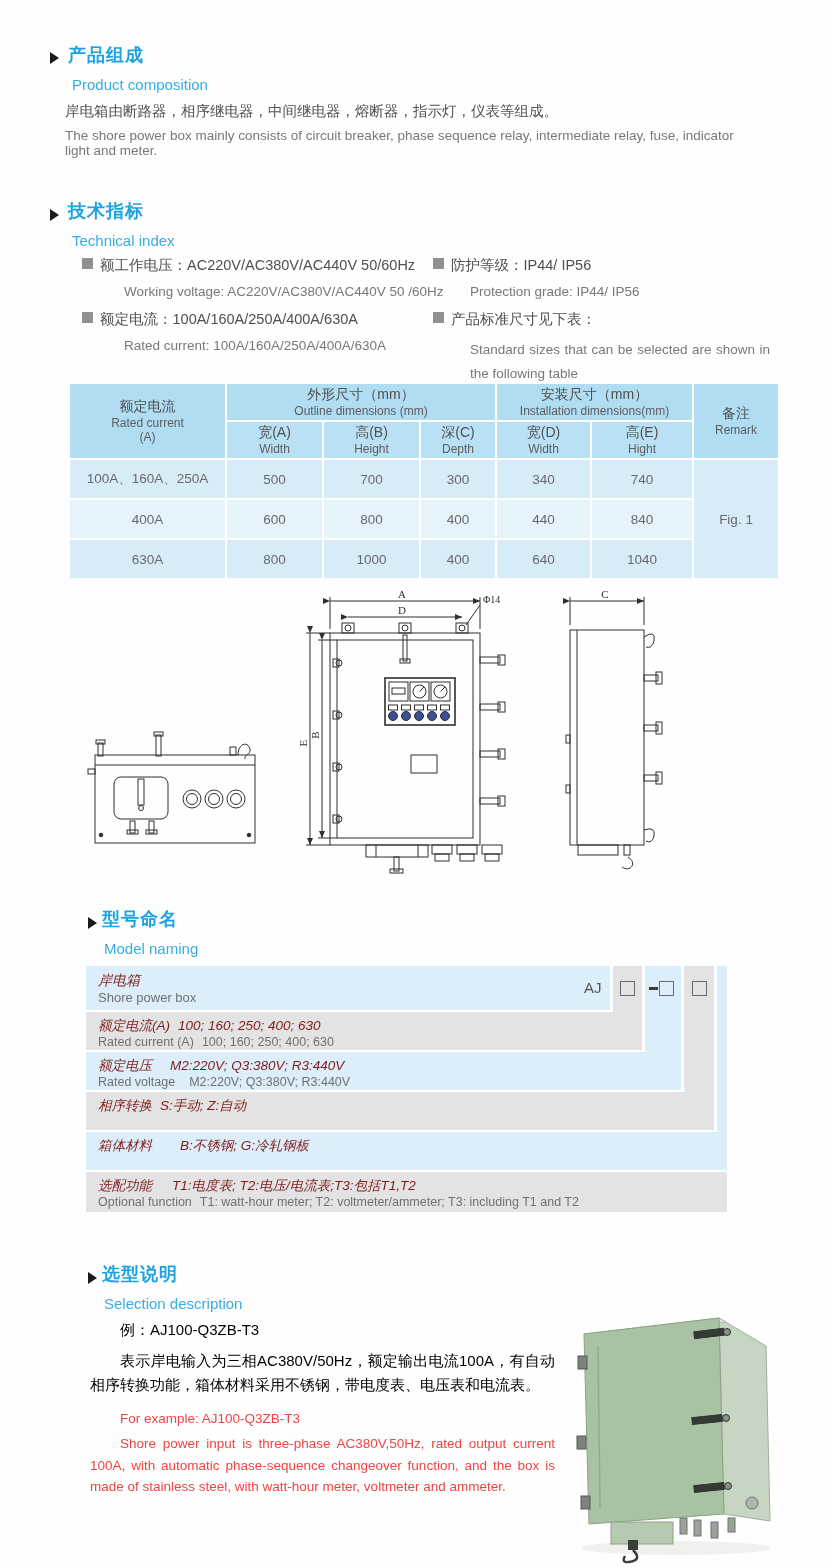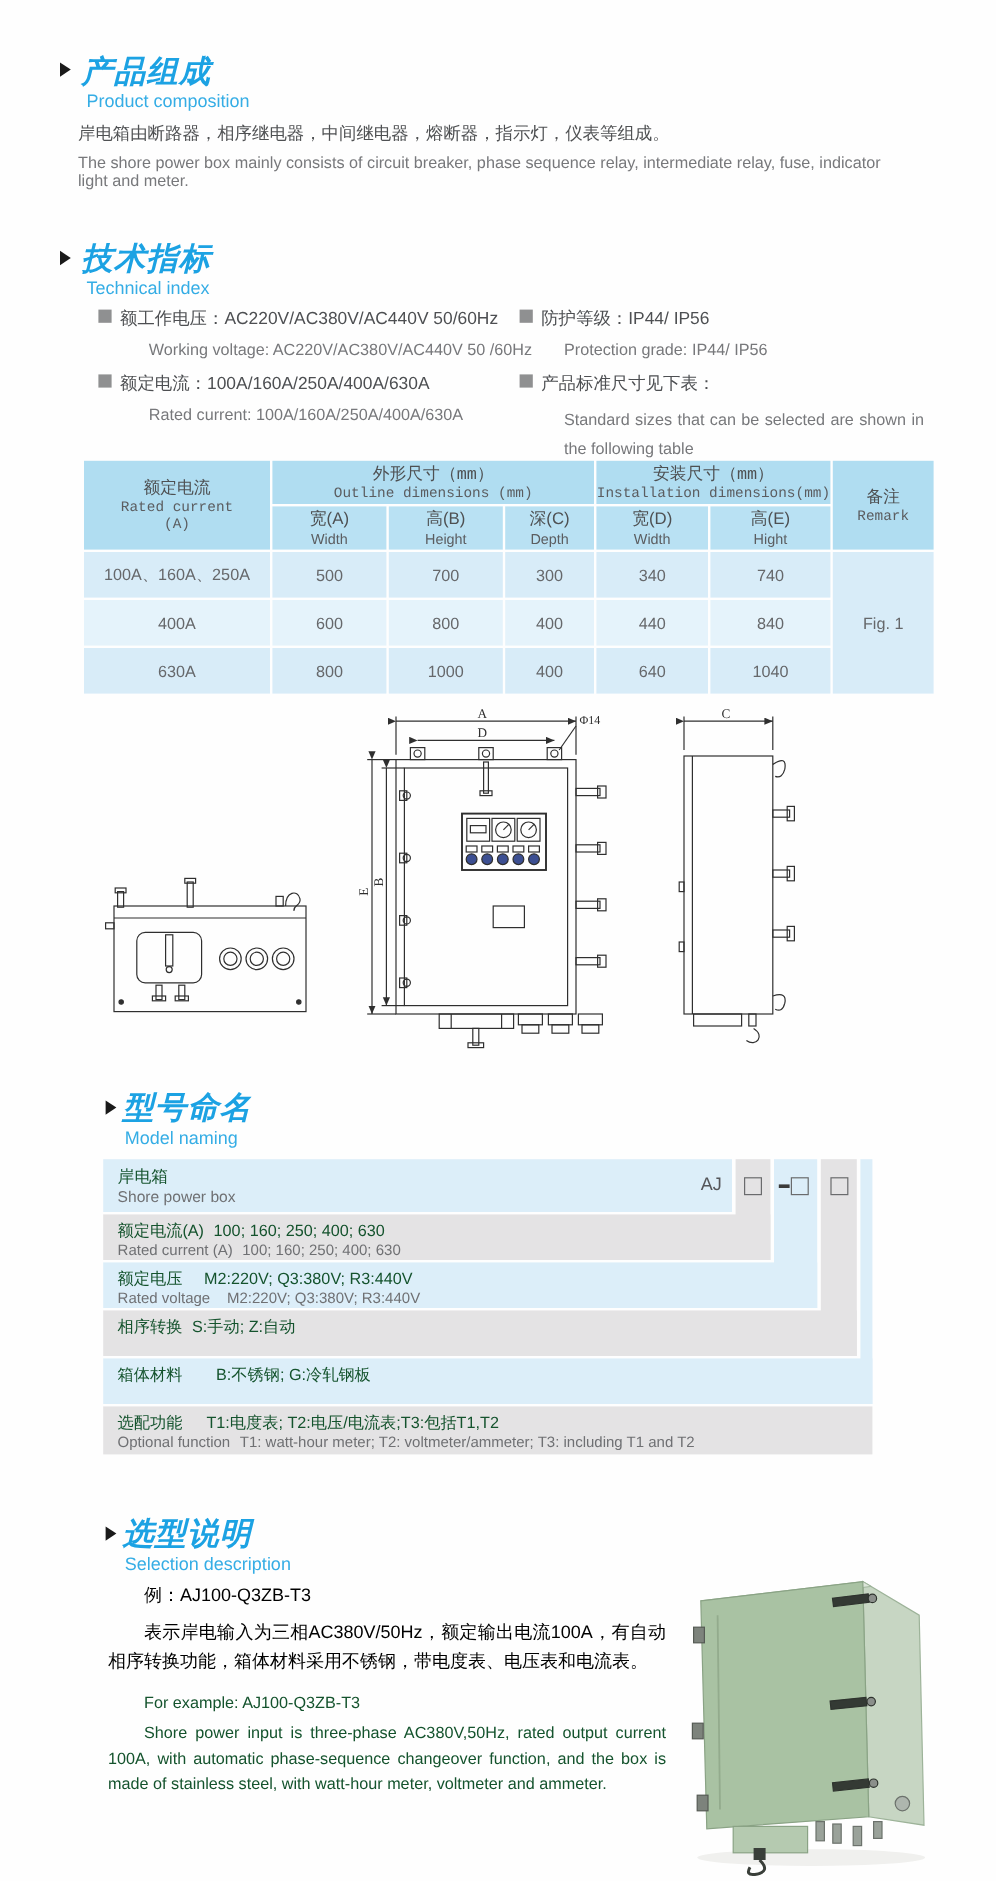--- a/index.html
+++ b/index.html
@@ -1,21 +1,21 @@
 <!DOCTYPE html>
 <html><head>
 <meta charset="utf-8">
 <style>
   html,body{margin:0;padding:0;background:#ffffff;}
   body{font-family:"Liberation Sans","DejaVu Sans",sans-serif;}
   #page{position:relative;width:830px;height:1568px;background:#fefefe;overflow:hidden;}
   .abs{position:absolute;}
   
   .tri{width:0;height:0;border-left:9px solid #1a1a1a;border-top:6px solid transparent;border-bottom:6px solid transparent;display:inline-block;}
-  .sec-title{font-size:26px;font-weight:bold;letter-spacing:1px;color:#1ca2e3;line-height:1;font-style:italic;}
+  .sec-title{font-size:18px;font-weight:bold;letter-spacing:1px;color:#1ca2e3;line-height:1;}
   .sec-sub{font-size:15px;color:#35ade5;line-height:1;}
   .zh-body{font-size:14.5px;color:#4f5153;}
   .en-body{font-size:13.5px;color:#77787b;}
   
   .sq{width:11px;height:11px;background:#8f9091;display:inline-block;}
   .tb-zh{font-size:14.5px;color:#4d4f52;white-space:nowrap;}
   .just{text-align:justify;}
   
   table.spec{border-collapse:separate;border-spacing:2px;table-layout:fixed;width:700px;}
   table.spec th,table.spec td{padding:0;text-align:center;vertical-align:middle;font-weight:normal;}
@@ -27,28 +27,28 @@
   .hen{font-size:12px;color:#5b5d60;}
   .dval{font-size:13.5px;color:#66686b;}
   
   svg text{font-family:"Liberation Serif","DejaVu Serif",serif;}
   
   #ladder{width:641px;height:246px;}
   .lrow{position:absolute;left:0;box-sizing:border-box;padding:5px 0 0 12px;}
   .lblue{background:#dceef9;}
   .lgray{background:#e4e3e4;}
   .strip{position:absolute;top:0;}
-  .lz{font-size:13.5px;color:#14532d;line-height:17px;white-space:nowrap;}
+  .lz{font-size:13.5px;color:#7f1d1d;line-height:17px;white-space:nowrap;font-style:italic;}
   .le{font-size:12.5px;color:#6f7073;line-height:16px;white-space:nowrap;}
   .pbox{display:inline-block;width:13px;height:13px;border:1.5px solid #6a6b6d;background:transparent;vertical-align:middle;}
   .dash{display:inline-block;width:9px;height:2.5px;background:#3a3a3a;vertical-align:middle;margin-right:3px;}
   .m8{margin-left:8px;} .m14{margin-left:14px;} .m18{margin-left:18px;} .m28{margin-left:28px;} .m32{margin-left:20px;}
   
   .sel-zh{font-size:15px;color:#000000;line-height:24.5px;margin:0;}
-  .sel-en{font-size:13.5px;color:#14532d;line-height:21.5px;margin:0;}
+  .sel-en{font-size:13.5px;color:#ef4444;line-height:21.5px;margin:0;}
   .ind{text-indent:30px;}
 </style>
 </head>
 <body>
 
 <div id="page">
 
   <span class="abs tri" style="left:50px;top:52px;"></span>
   <div class="abs sec-title" style="left:68px;top:46px;">产品组成</div>
   <div class="abs sec-sub" style="left:72px;top:77px;">Product  composition</div>
@@ -78,21 +78,21 @@
       <colgroup>
           <col style="width:155px">
           <col style="width:95px">
           <col style="width:95px">
           <col style="width:74px">
           <col style="width:93px">
           <col style="width:100px">
           <col style="width:84px">
         </colgroup>
       <tbody>
-          <tr style="height:36px;font-family:Liberation Mono, monospace;">
+          <tr style="height:36px;">
         <th class="th1" rowspan="2">
           <div class="hzh">额定电流</div>
           <div class="hen">Rated current</div>
           <div class="hen">(A)</div>
         </th>
         <th class="th1" colspan="3">
           <div class="hzh">外形尺寸（mm）</div>
           <div class="hen">Outline dimensions (mm)</div>
         </th>
         <th class="th1" colspan="2">

